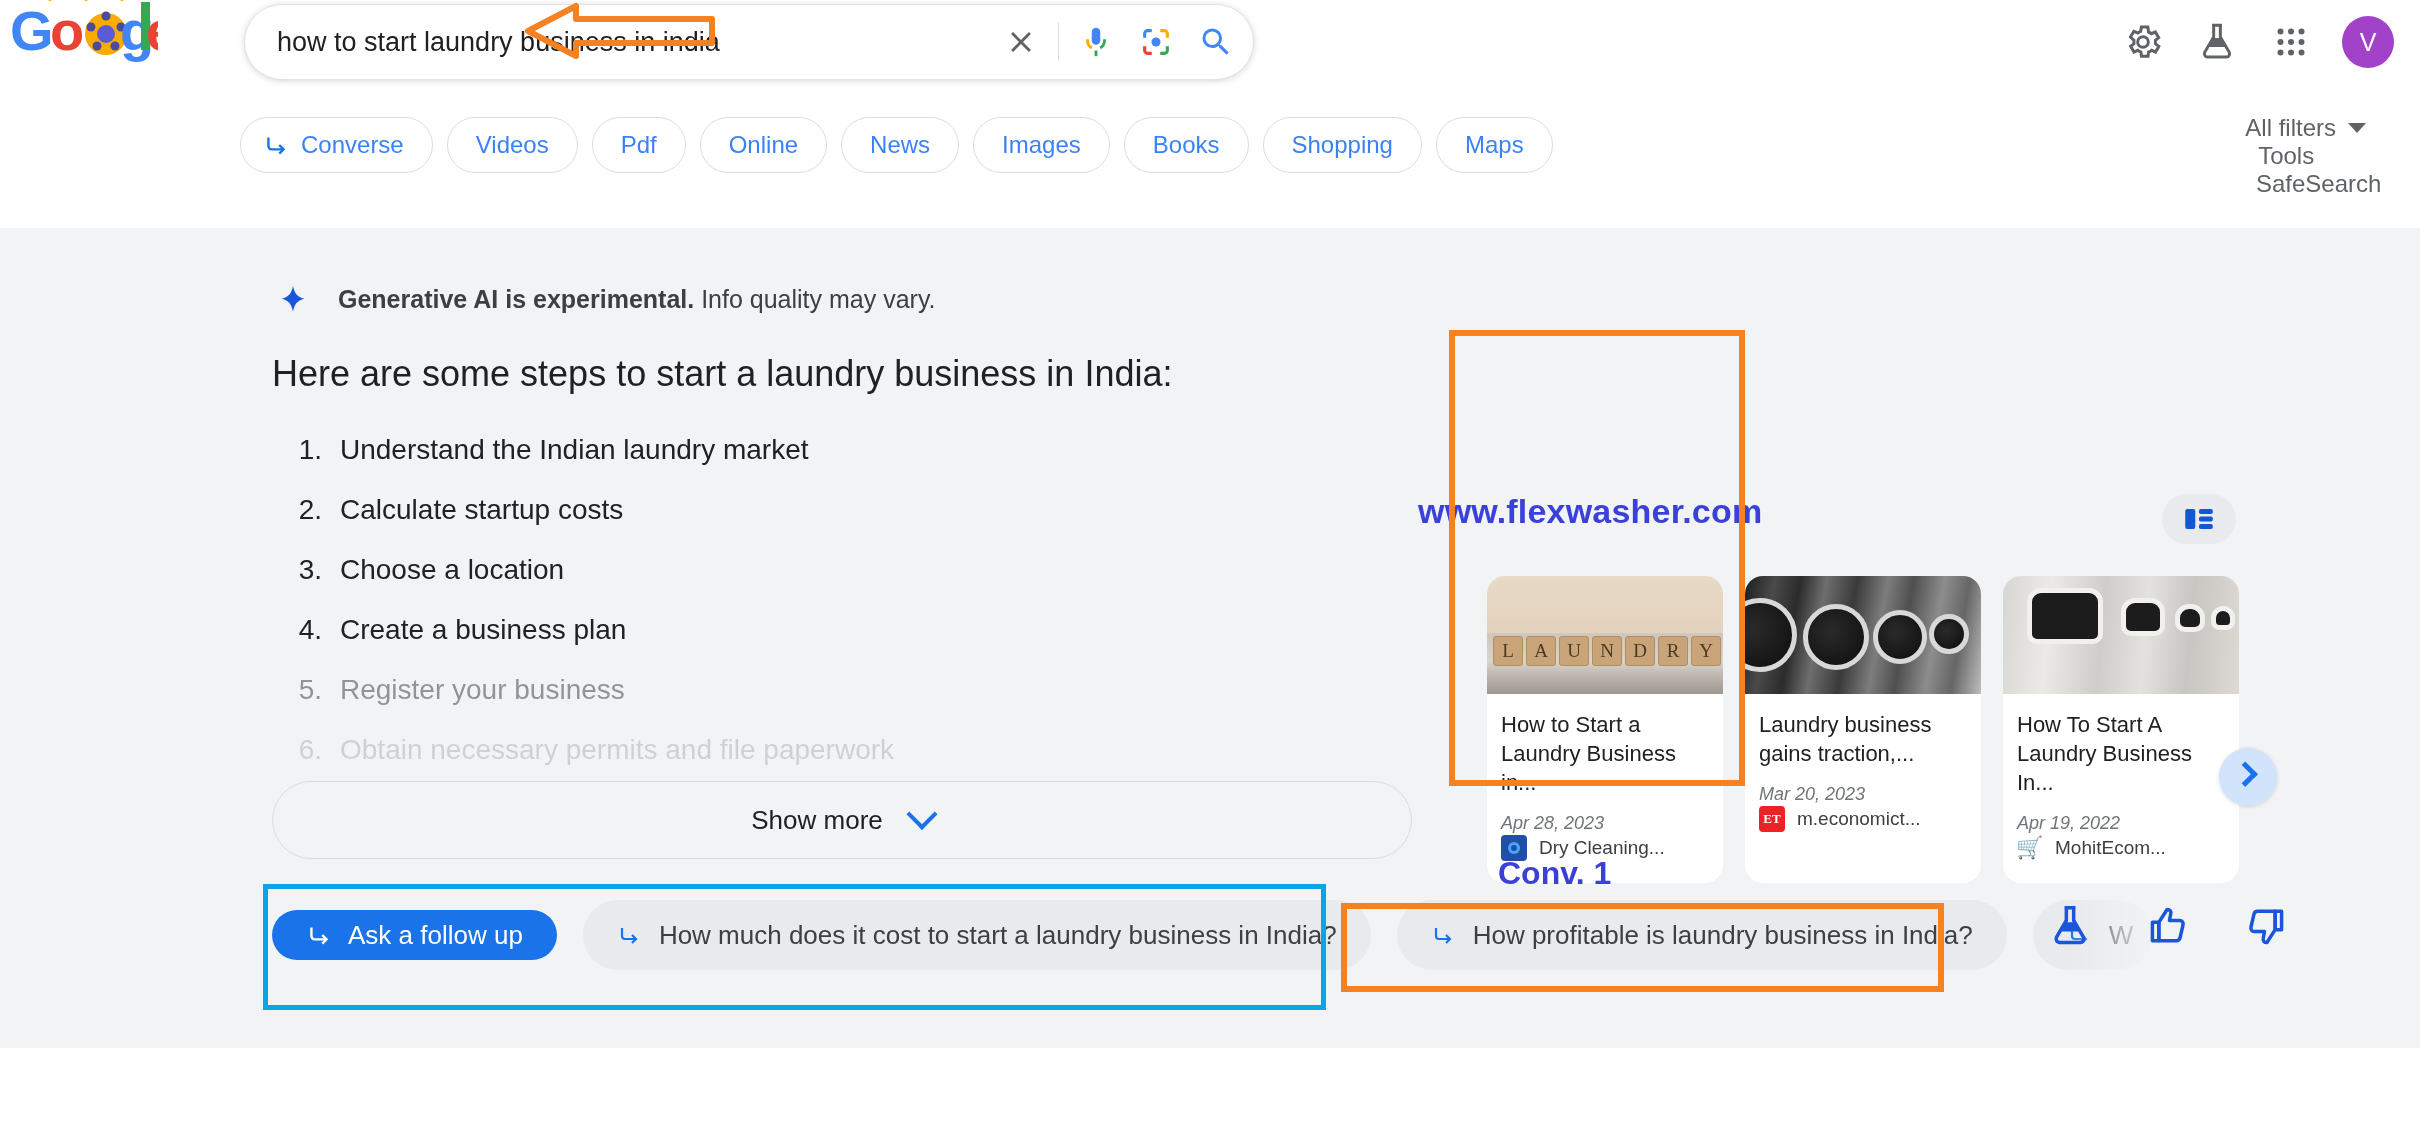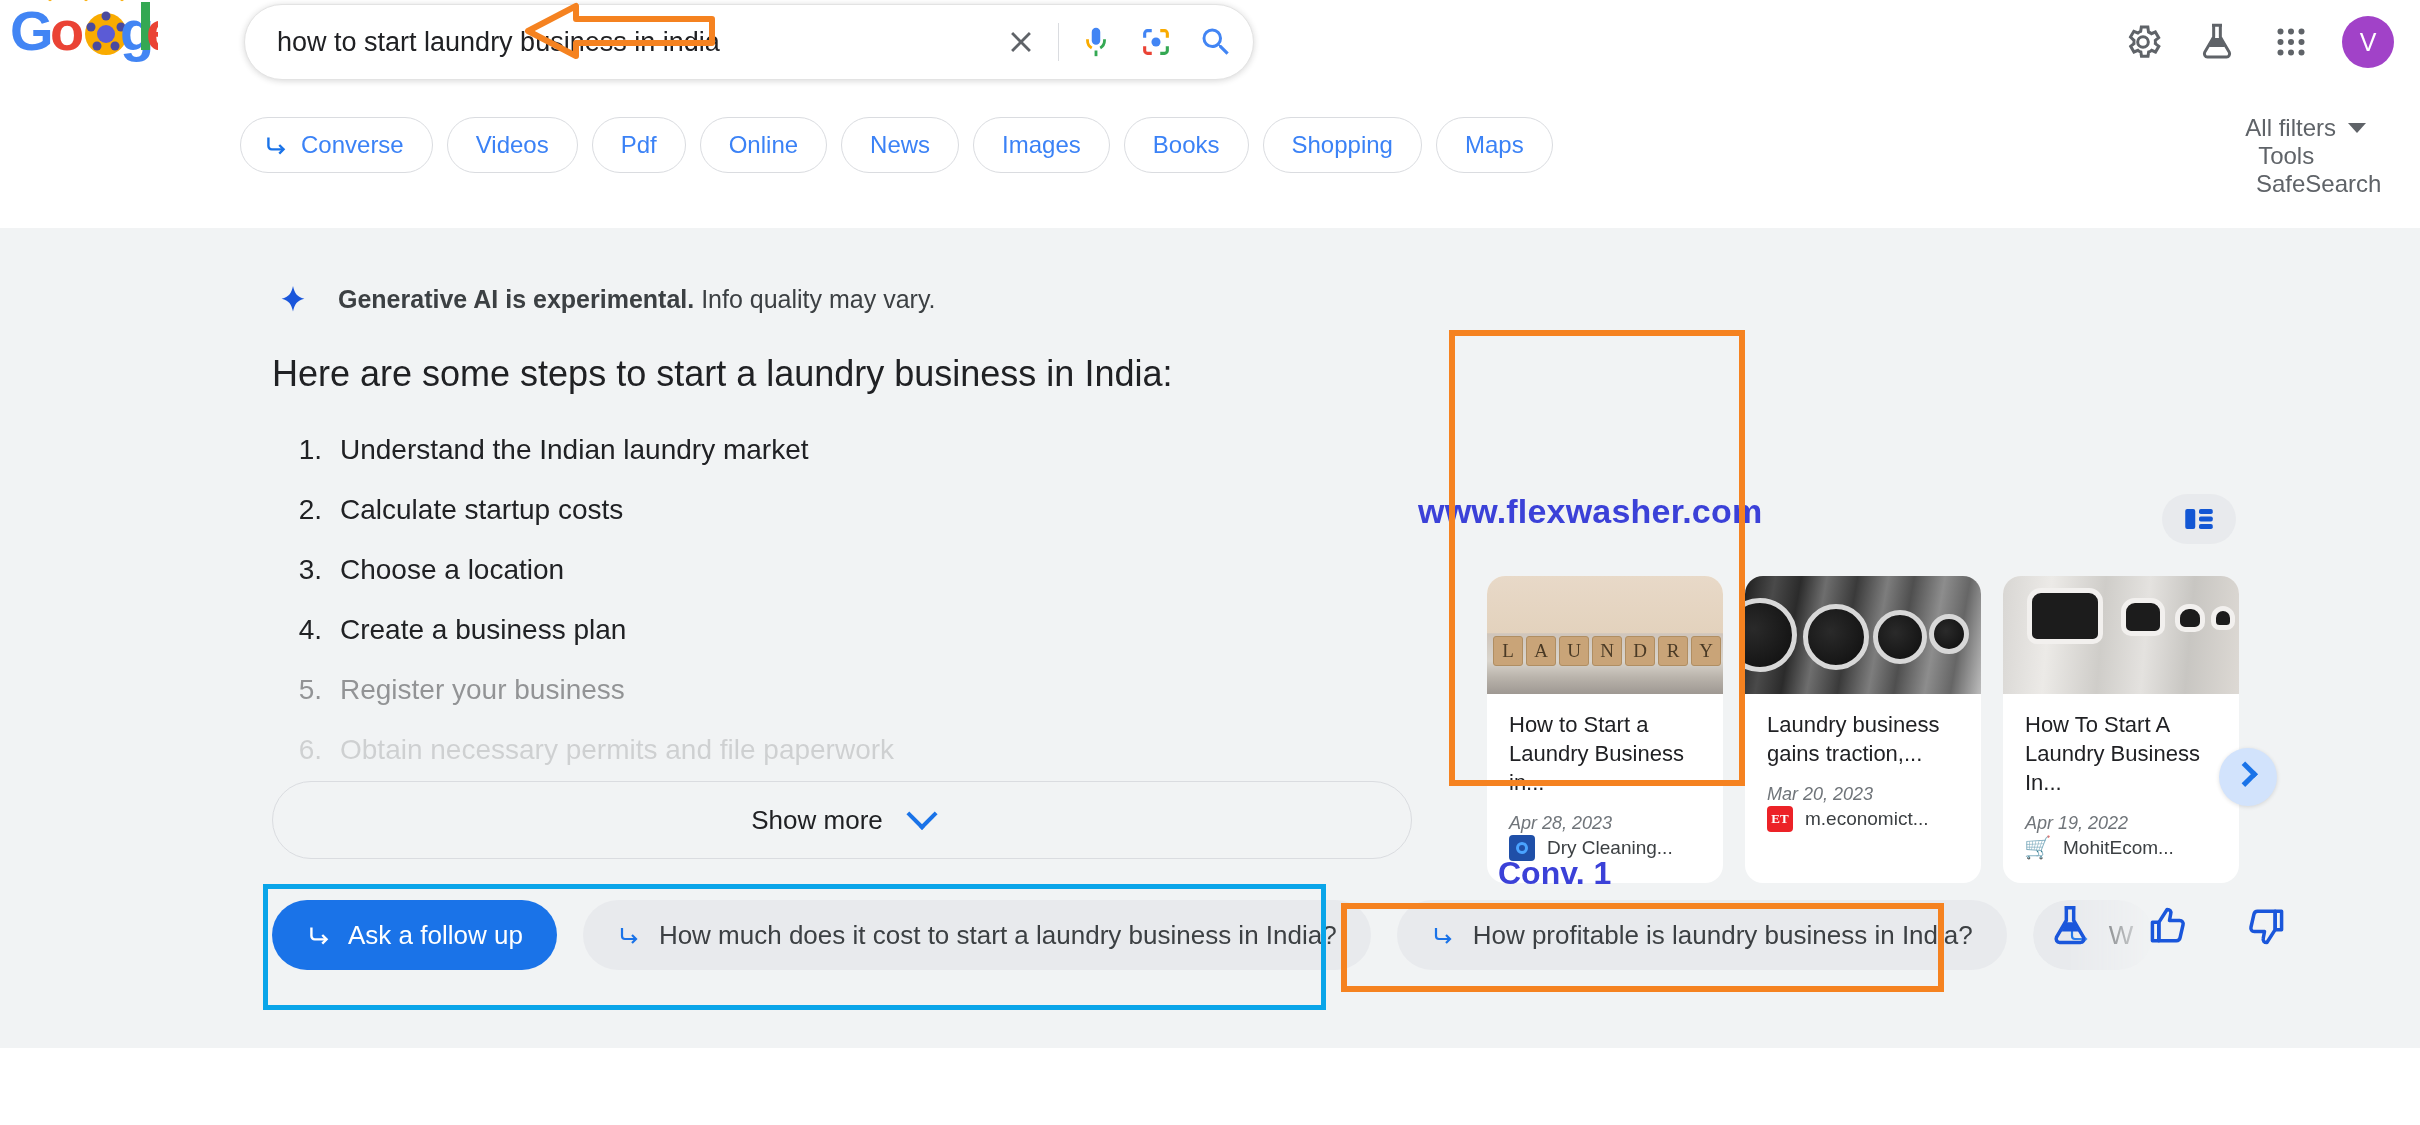--- a/index.html
+++ b/index.html
@@ -76,21 +76,21 @@
     position: absolute; left: 272px; top: 553px; width: 1140px; height: 78px;
     border: 1px solid #dadce0; border-radius: 40px; background: #f1f3f4;
     display: flex; align-items: center; justify-content: center; gap: 28px;
     font-size: 26px; color: #202124; cursor: pointer;
   }
   .chev-down { width: 22px; height: 22px; border-right: 4px solid #1a73e8; border-bottom: 4px solid #1a73e8; transform: rotate(45deg) translate(-4px,-4px); }
 
   
   .followups { position: absolute; left: 272px; top: 667px; height: 80px; display: flex; align-items: center; gap: 26px; }
   .askbtn {
-    height: 70px; padding: 0 34px; border-radius: 36px; background: #1a73e8; color: #fff;
+    height: 50px; padding: 0 34px; border-radius: 36px; background: #1a73e8; color: #fff;
     display: flex; align-items: center; gap: 16px; font-size: 26px; cursor: pointer;
   }
   .chip {
     height: 70px; padding: 0 34px; border-radius: 36px; background: #e8eaed; color: #3c4043;
     display: flex; align-items: center; gap: 18px; font-size: 26px; cursor: pointer; white-space: nowrap;
   }
   .chip.fade { overflow: hidden; width: 120px; padding-right: 0;
                -webkit-mask-image: linear-gradient(to right, #000 30%, transparent 100%);
                mask-image: linear-gradient(to right, #000 30%, transparent 100%); }
 
@@ -100,21 +100,21 @@
   
   .watermark { position: absolute; left: 1418px; top: 264px; font-size: 34px; font-weight: bold; color: #3b41d8; letter-spacing: .2px; }
   .layout-toggle {
     position: absolute; left: 2162px; top: 266px; width: 74px; height: 50px;
     background: #e8eaed; border-radius: 26px; display: flex; align-items: center; justify-content: center; cursor: pointer;
   }
 
   .cards { position: absolute; left: 1487px; top: 348px; display: flex; gap: 22px; }
   .card { width: 236px; background: #fff; border-radius: 18px; overflow: hidden; cursor: pointer; }
   .card-img { width: 236px; height: 118px; position: relative; overflow: hidden; }
-  .card-body { padding: 16px 18px 22px 22px; }
+  .card-body { padding: 16px 18px 22px 14px; }
   .card-title { font-size: 22px; line-height: 1.32; color: #202124; }
   .card-date { font-size: 18px; color: #70757a; margin-top: 16px; font-style: italic; }
   .card-src { display: flex; align-items: center; gap: 12px; margin-top: 1px; }
   .src-name { font-size: 19px; color: #3c4043; white-space: nowrap; overflow: hidden; }
   .favicon { width: 26px; height: 26px; flex: none; border-radius: 4px; display:flex; align-items:center; justify-content:center; font-size: 13px; font-weight: bold; }
   .fav-et { background: #ec2227; color: #fff; font-family: "Liberation Serif", serif; }
   .fav-dc { background: #1f4fa8; color: #fff; }
   .fav-cart { background: transparent; font-size: 22px; }
 
   .next-arrow {

